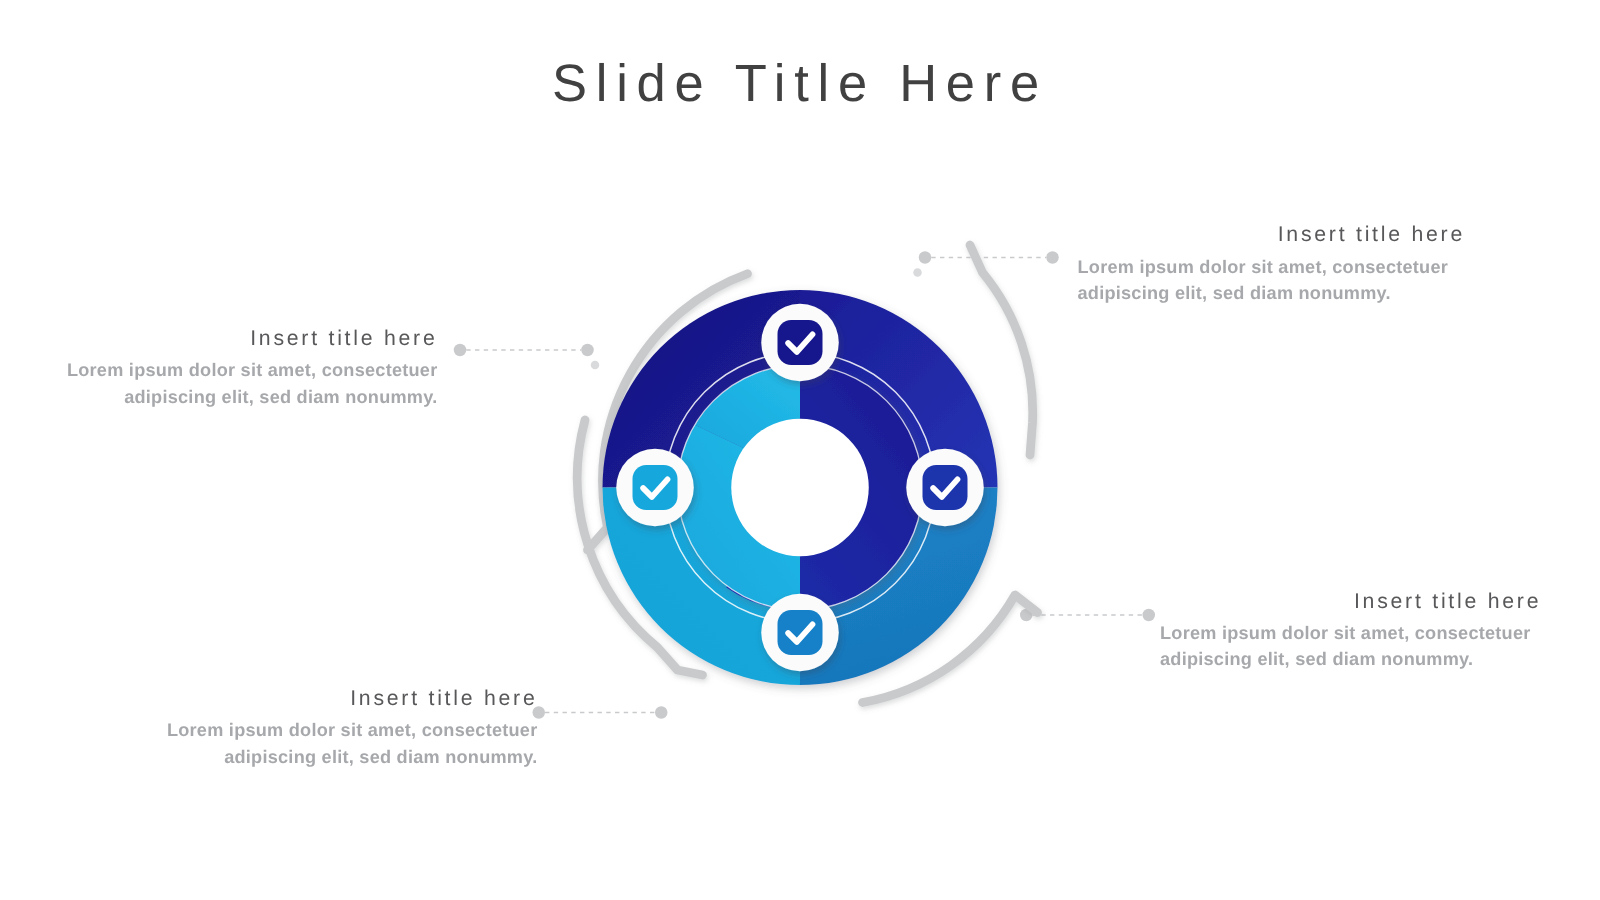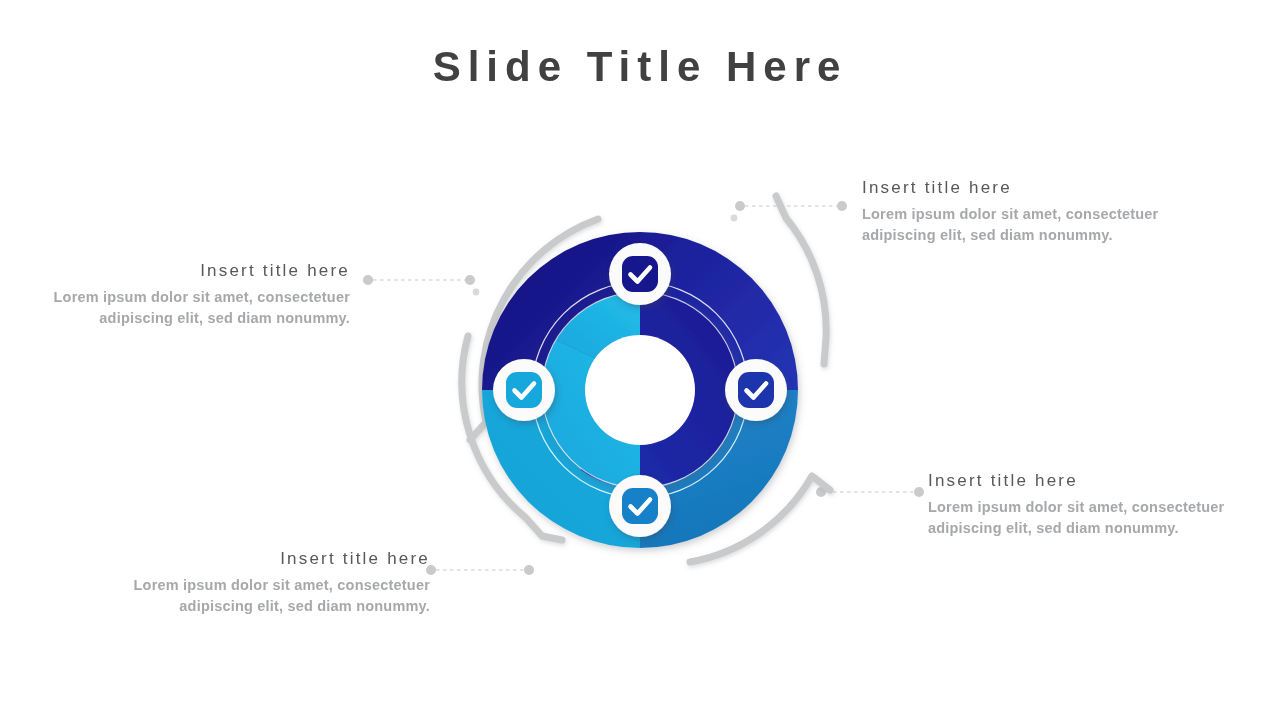--- a/index.html
+++ b/index.html
@@ -7,31 +7,31 @@
     width:1280px;height:720px;background:#ffffff;overflow:hidden;
     font-family:"Liberation Sans","DejaVu Sans",sans-serif;
     position:relative;
   }
   #slide{position:absolute;inset:0;background:#fff;}
 
   
   #slide-title{
     position:absolute;top:44px;left:0;width:1280px;
     text-align:center;
-    font-size:42px;font-weight:700;color:#414141;
+    font-size:42px;font-weight:400;color:#414141;
     letter-spacing:7px;
     line-height:1.1;
     white-space:nowrap;
   }
 
   
   .callout{position:absolute;}
   .callout .c-title{
     font-size:17px;color:#58585a;letter-spacing:2.2px;
-    line-height:1.35;margin:0 0 4px 0;font-weight:400;white-space:nowrap;
+    line-height:1.35;margin:0 0 4px 0;font-weight:400;white-space:nowrap;text-align:right;
   }
   .callout .c-body{
     font-size:14.5px;color:#a6a8ab;line-height:1.45;letter-spacing:.2px;
     font-weight:700;
   }
   .callout.align-right{text-align:right;}
   .callout.align-left{text-align:left;}
 
   #callout-tr{left:862px;top:177px;width:310px;}
   #callout-l {left:38px; top:260px;width:312px;}

